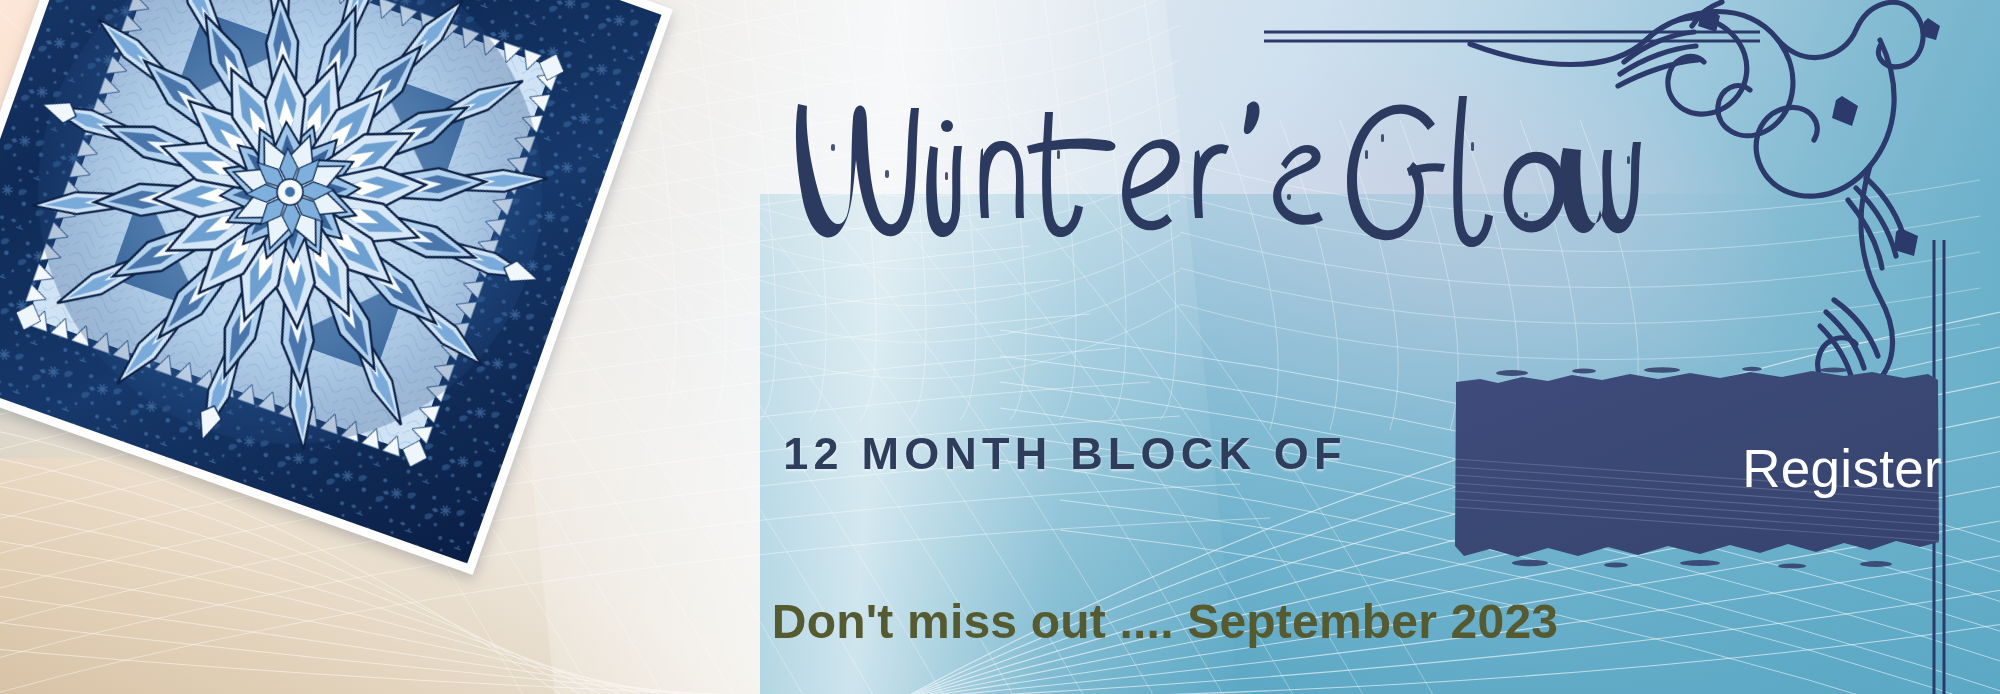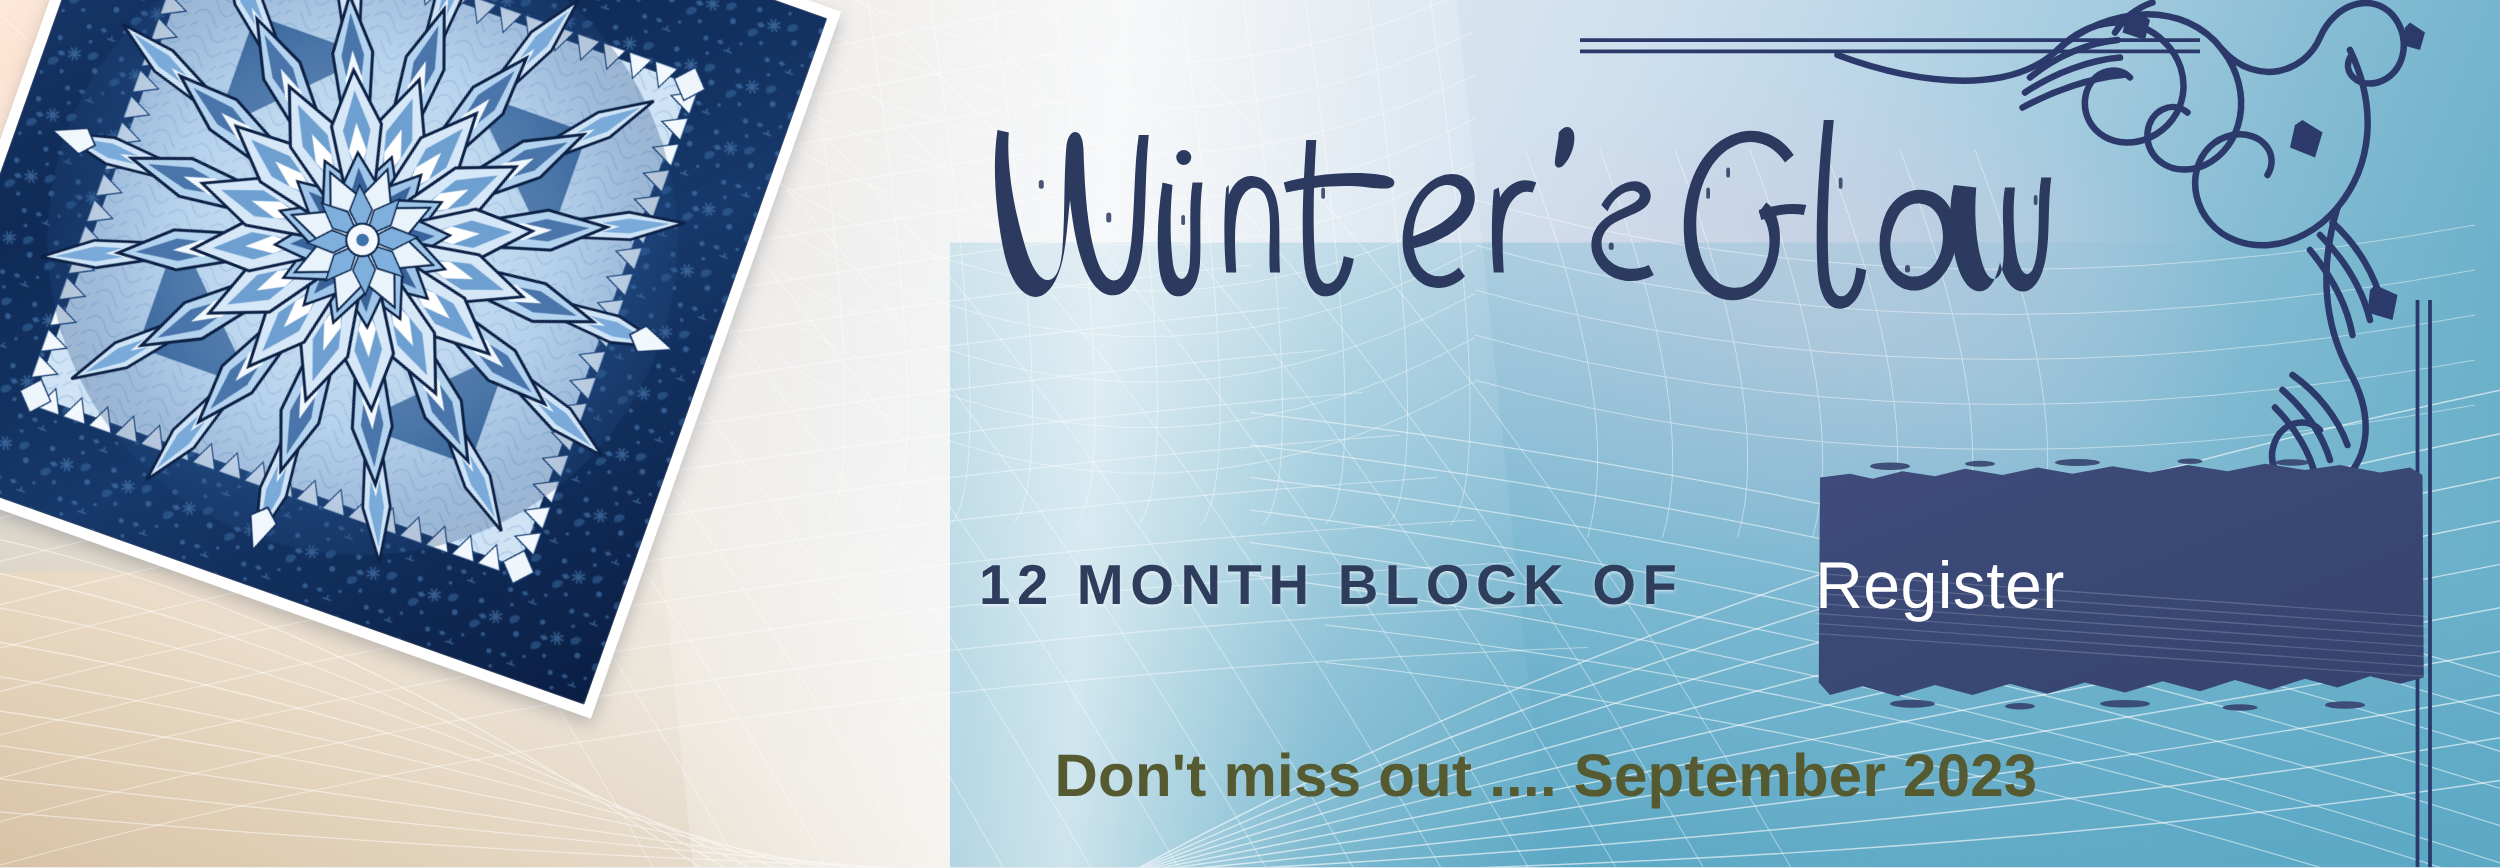--- a/index.html
+++ b/index.html
@@ -119,28 +119,28 @@
     left:700px; top:425px;
     width:730px;
     text-align:center;
     color:#2e3d5c;
     font-weight:bold;
     font-size:45px;
     line-height:1.30;
     letter-spacing:5.2px;
     text-shadow:0 2px 3px rgba(255,255,255,0.55);
   }
-  #headline .hl-line{display:block;white-space:nowrap;margin-top:14px;}
+  #headline .hl-line{display:block;white-space:nowrap;}
 
   
   #tagline{
     position:absolute;
     left:700px; top:594px;
     width:930px;
-    text-align:right;
+    text-align:center;
     color:#555a31;
     font-weight:bold;
     font-size:48px;
     letter-spacing:0.2px;
     white-space:nowrap;
   }
 
   
   #register-btn{
     position:absolute;
@@ -148,21 +148,21 @@
     width:490px; height:205px;
     cursor:pointer;
   }
   #register-btn .brush{
     position:absolute; inset:0;
     width:100%; height:100%;
   }
   #register-btn .btn-label{
     position:absolute; inset:0;
     display:flex; flex-direction:column;
-    align-items:flex-start; justify-content:center;
+    align-items:flex-end; justify-content:center;
     color:#ffffff;
     font-size:53px;
     line-height:1.12;
     font-weight:normal;
     letter-spacing:0.3px;
     text-align:center;
     z-index:3;
   }
 
   

